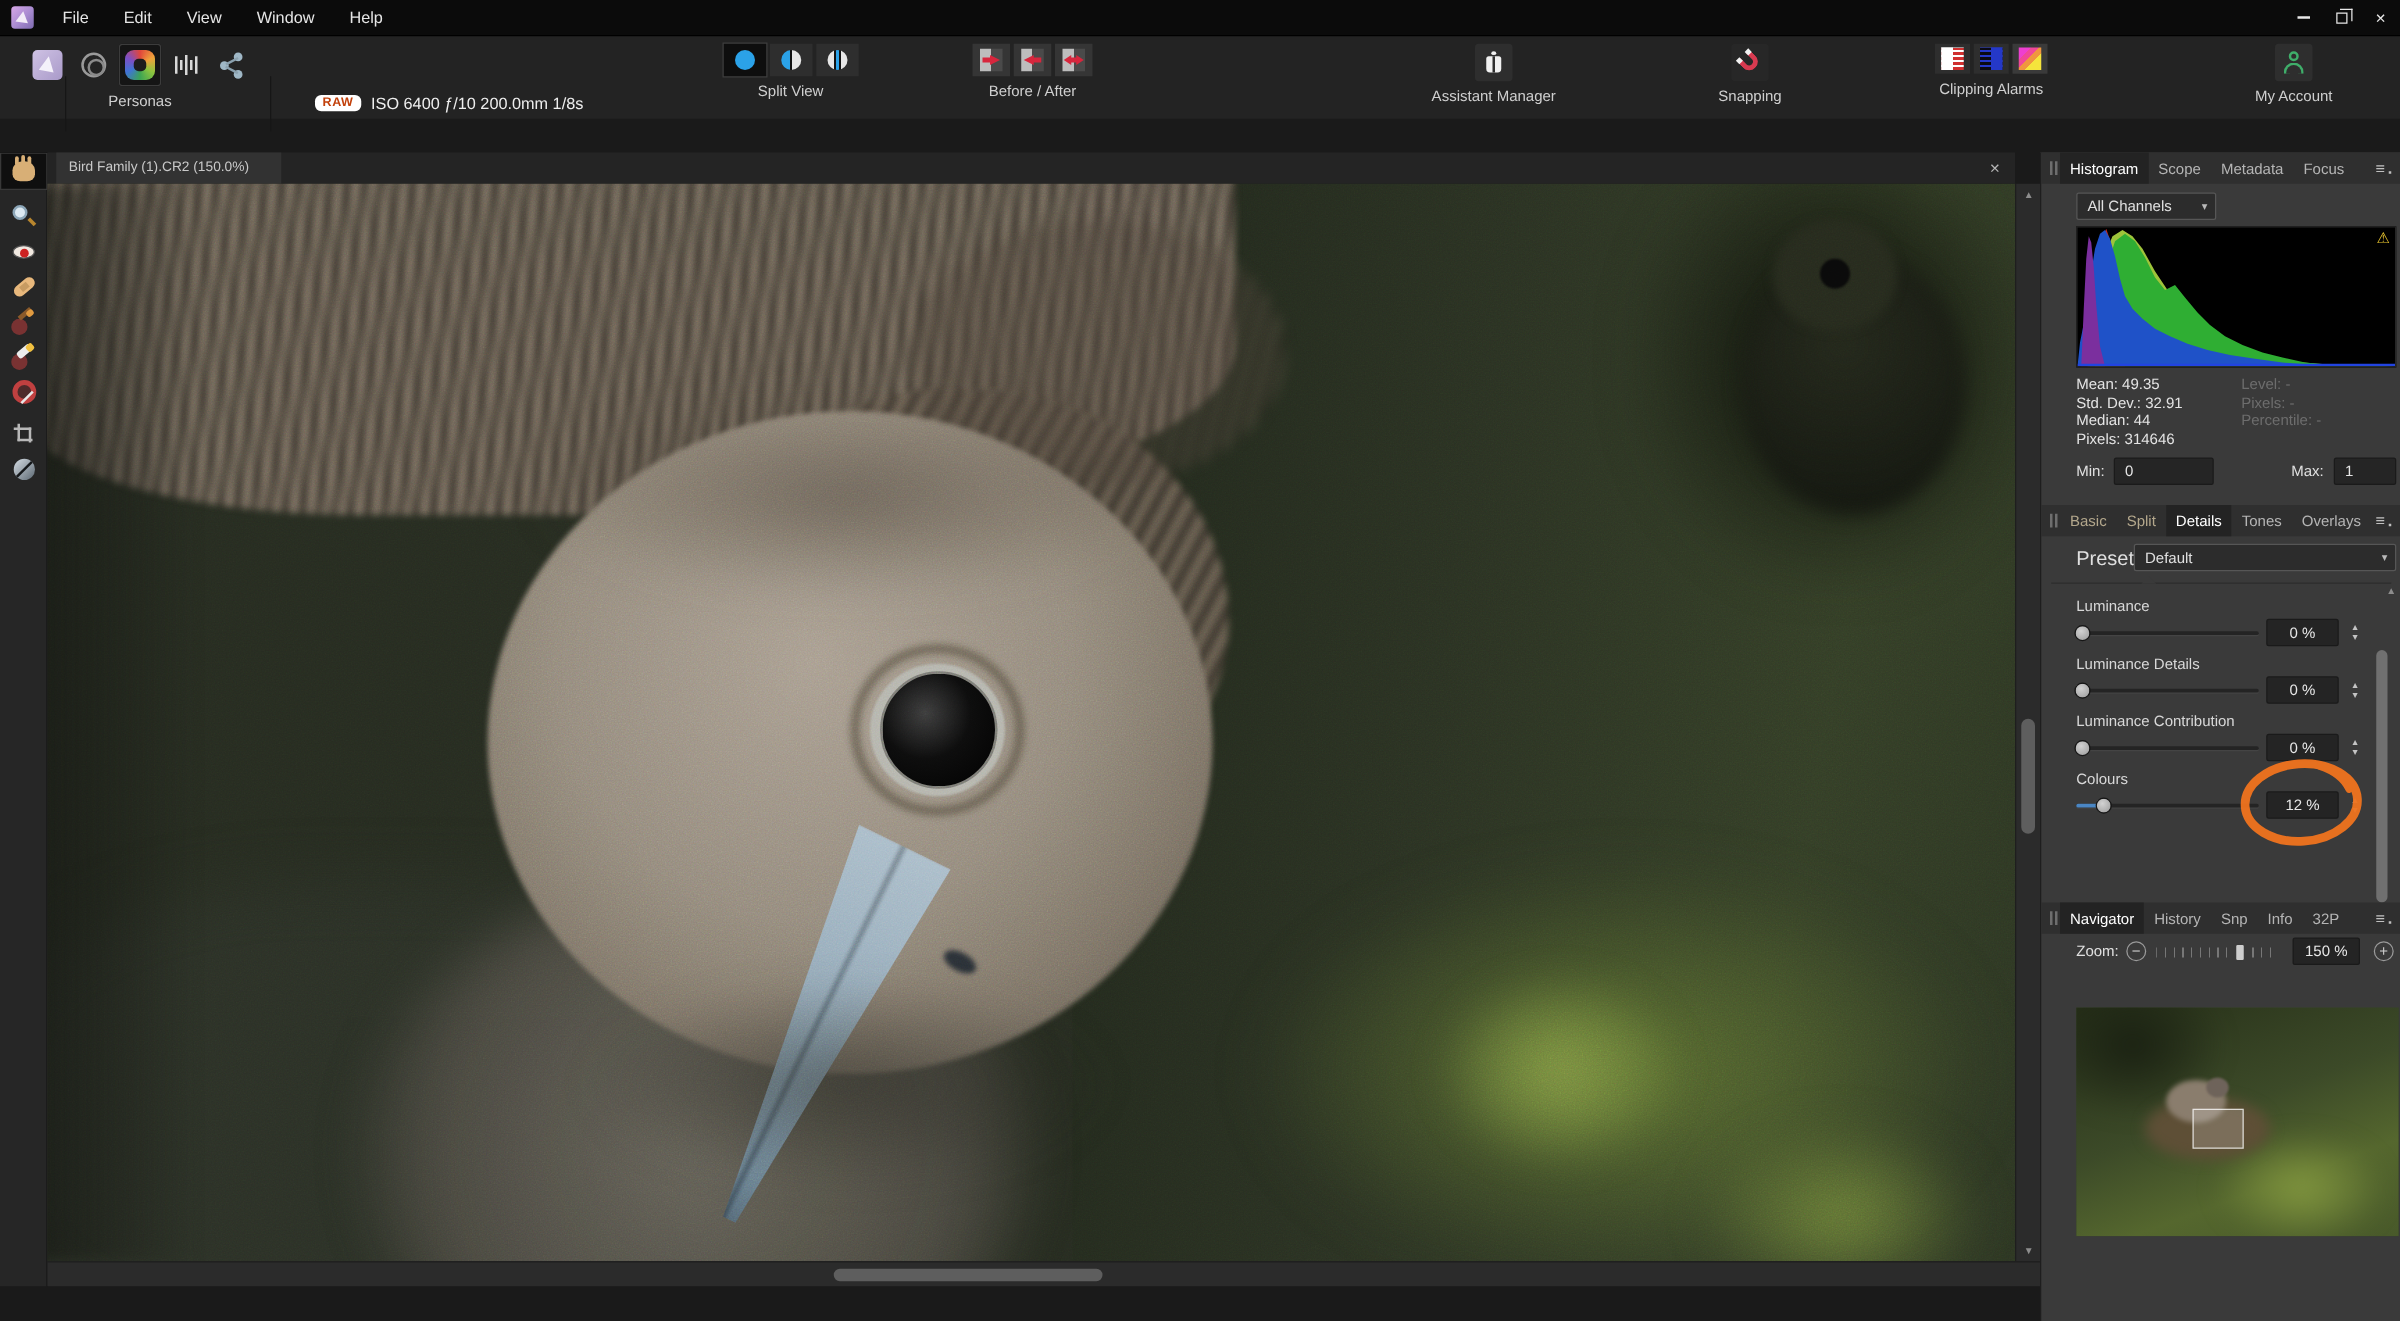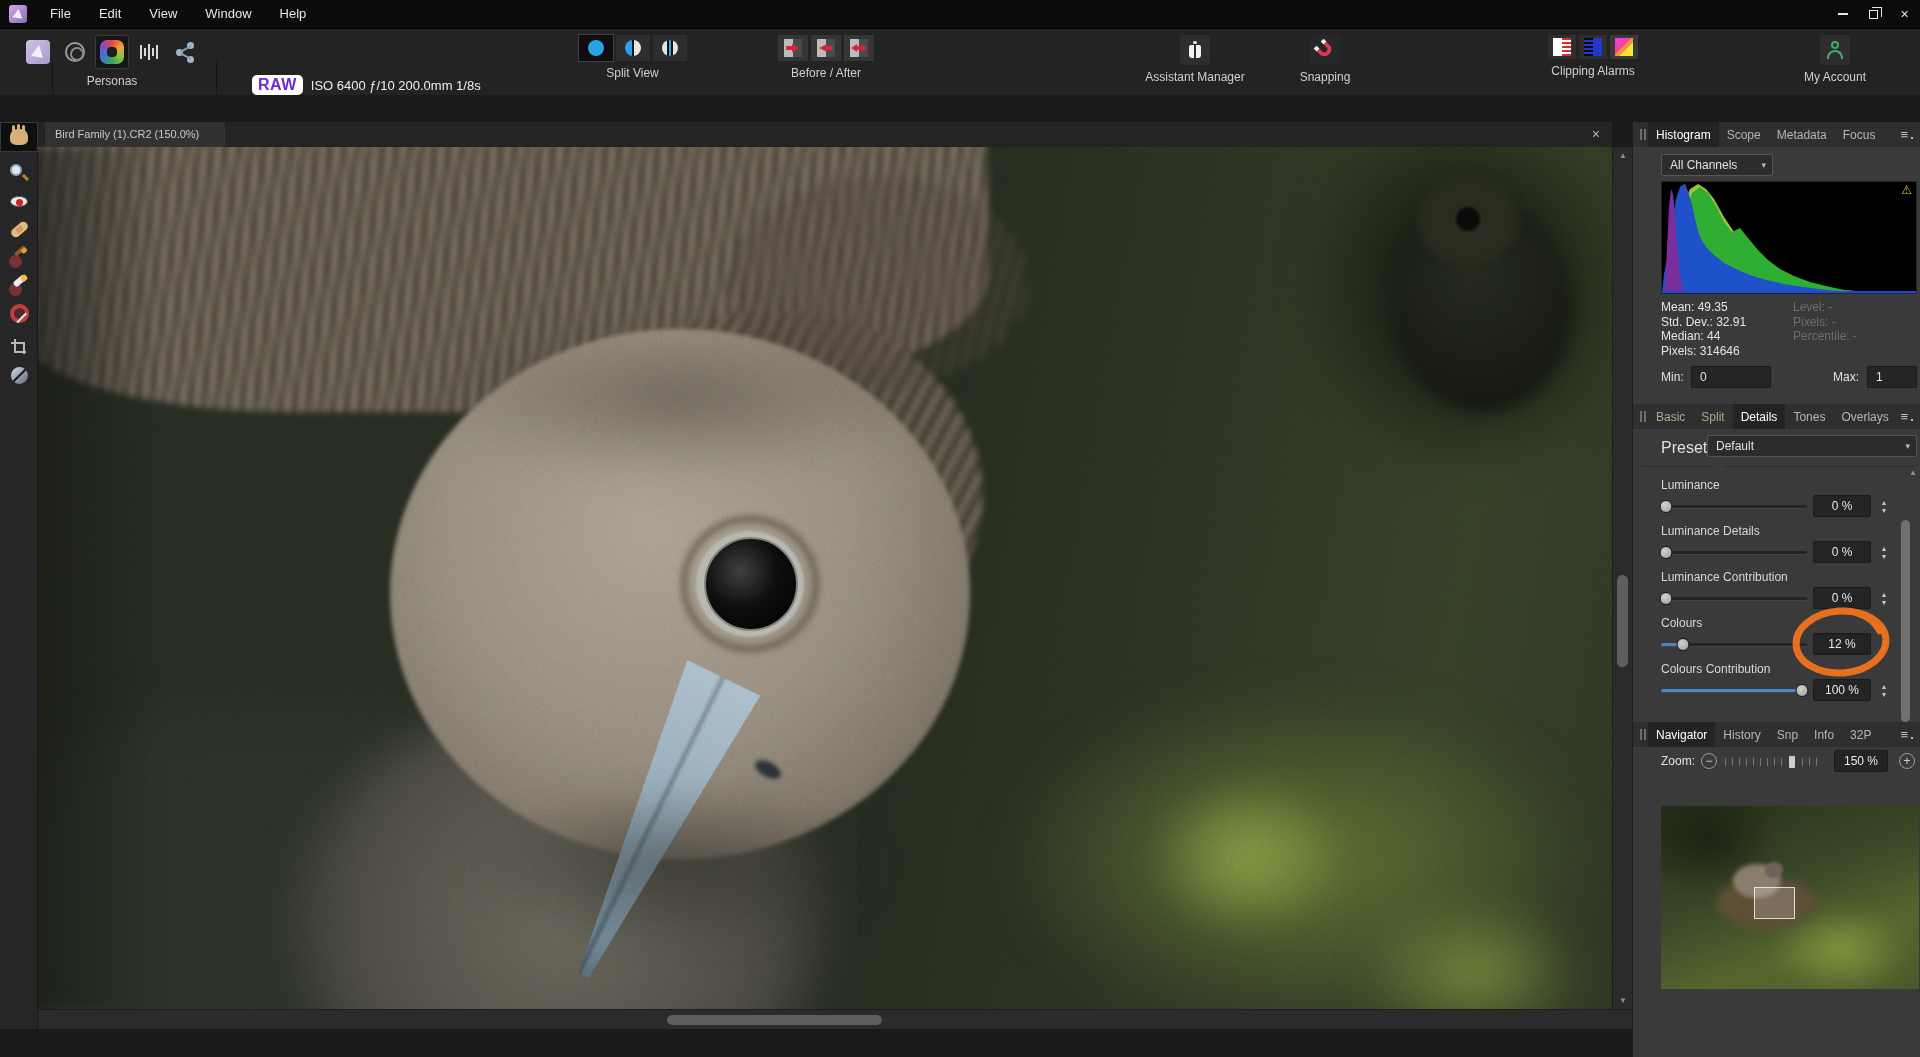--- a/index.html
+++ b/index.html
@@ -39,21 +39,21 @@
   .p-develop:before { content:""; position:absolute; left:7px; top:7px; width:10px; height:10px; border-radius:40%; background:#1d1d1d; }
   .p-tone { display:flex; align-items:center; gap:2px; height:20px; }
   .p-tone i { display:block; width:2px; background:#d8d8d8; }
   .p-export { position:relative; width:22px; height:22px; }
   .p-export b { position:absolute; width:7px; height:7px; border-radius:50%; background:#9fb7c6; }
   .p-export b:nth-child(1){ left:12px; top:1px; } .p-export b:nth-child(2){ left:1px; top:8px; } .p-export b:nth-child(3){ left:12px; top:15px; }
   .p-export i { position:absolute; left:5px; top:7px; width:11px; height:1.5px; background:#8aa0ae; transform:rotate(-28deg); }
   .p-export i+i { transform:rotate(28deg); top:14px; }
 
   #rawgroup { position:absolute; left:252px; top:46px; display:flex; align-items:center; gap:8px; }
-  #rawbadge { background:#fff; color:#6d28d9; font-weight:bold; font-size:16px; padding:1px 6px; border-radius:5px; letter-spacing:.5px; }
+  #rawbadge { background:#fff; color:#c2410c; font-weight:bold; font-size:10px; padding:1px 6px; border-radius:5px; letter-spacing:.5px; }
   #shotinfo { font-size:13px; color:#eee; }
 
   
   .sv-btn { width:34px; height:26px; background:#2e2e2e; display:flex; align-items:center; justify-content:center; }
   .sv-btn.sel { background:#0e0e0e; box-shadow:0 0 0 1px #3e3e3e; }
   .sv-full { width:16px; height:16px; border-radius:50%; background:#2ba2e8; }
   .sv-half { width:16px; height:16px; border-radius:50%; background:linear-gradient(90deg,#2ba2e8 0 46%,#111 46% 54%,#e6e6e6 54%); }
   .sv-split { width:16px; height:16px; border-radius:50%; background:linear-gradient(90deg,#e6e6e6 0 34%,#111 34% 42%,#2ba2e8 42% 58%,#111 58% 66%,#e6e6e6 66%); }
 
   
@@ -311,21 +311,21 @@
           <div class="tbbtn" style="background:#2e2e2e; width:30px; height:30px;">
             <span class="assist-icon">
               <i></i>
               <b></b>
             </span>
           </div>
         </div>
       <div class="tblabel">Assistant Manager</div>
     </div>
 
-    <div class="tbgroup" style="left:1270px; width:110px;">
+    <div class="tbgroup" style="left:1345px; width:110px;">
       <div class="iconrow">
           <div class="tbbtn" style="background:#272727; width:30px; height:30px;">
             <span class="magnet">
               <b></b>
               <i></i>
               <i></i>
             </span>
           </div>
         </div>
       <div class="tblabel">Snapping</div>
@@ -568,34 +568,20 @@
               <div class="sl-fill" style="width: 12%;"></div>
               <div class="sl-thumb" style="left: calc(12% + 4.4px);"></div>
             </div>
             <div class="sl-val">12 %</div>
             <div class="sl-step">
               <span>▲</span>
               <span>▼</span>
             </div>
           </div>
         </div>
-        <div class="sl-block">
-          <div class="sl-label">Colours Contribution</div>
-          <div class="sl-row">
-            <div class="sl-track">
-              <div class="sl-fill" style="width: 100%;"></div>
-              <div class="sl-thumb" style="left: calc(100% - 5px);"></div>
-            </div>
-            <div class="sl-val">100 %</div>
-            <div class="sl-step">
-              <span>▲</span>
-              <span>▼</span>
-            </div>
-          </div>
-        </div>
       </div>
 
     <div class="ptabs" style="top:600px;">
       <span class="handle"></span>
       <span id="tabs-nav" style="display:flex;">
           <span class="ptab active">Navigator</span>
           <span class="ptab">History</span>
           <span class="ptab">Snp</span>
           <span class="ptab">Info</span>
           <span class="ptab">32P</span>

